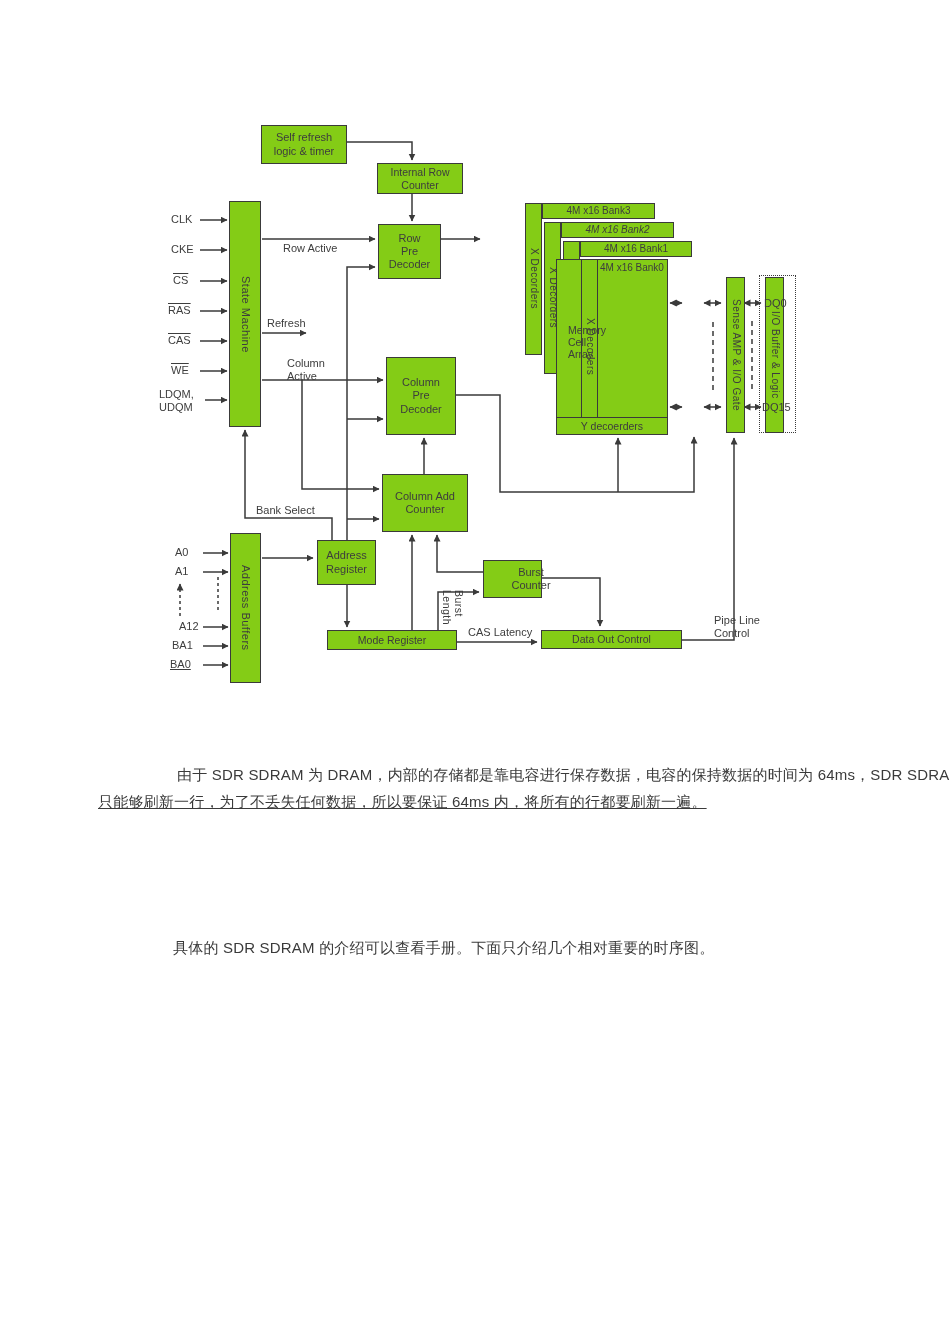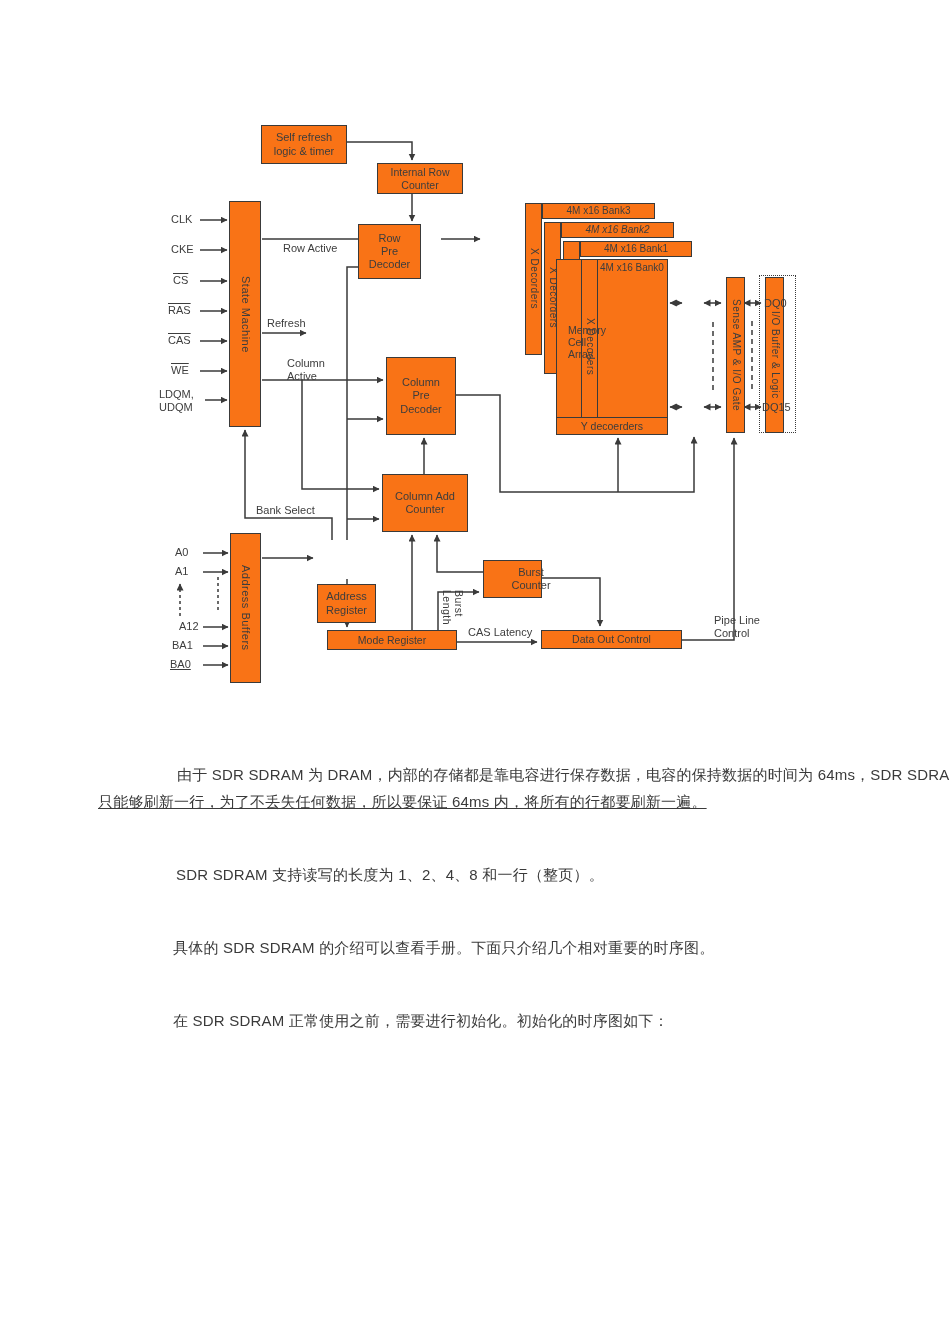--- a/index.html
+++ b/index.html
@@ -1,20 +1,20 @@
 <!DOCTYPE html>
 <html><head>
 <meta charset="utf-8">
 <style>
   html,body{margin:0;padding:0;background:#fff;}
   .page{position:relative;width:950px;height:1344px;background:#ffffff;overflow:hidden;
         font-family:"Liberation Sans","DejaVu Sans",sans-serif;color:#3d3d3d;}
   .diagram{position:absolute;left:0;top:0;width:950px;height:720px;}
   .diagram svg{position:absolute;left:0;top:0;}
-  .box{position:absolute;border:1.5px solid #3a3a3a;background:#f97316;box-sizing:border-box;
+  .box{position:absolute;border:1.5px solid #3a3a3a;background:#84cc16;box-sizing:border-box;
        display:flex;align-items:center;justify-content:center;text-align:center;
        font-size:11px;line-height:1.2;color:#3d3d3d;white-space:pre-line;}
   .dotted{border:1.5px dotted #3a3a3a;background:transparent;}
   .lbl{position:absolute;font-size:11px;line-height:1.15;color:#3d3d3d;white-space:pre-line;}
   .ctr{text-align:left;}
   .ov{text-decoration:overline;text-align:center;}
   .vt{writing-mode:vertical-rl;white-space:pre-line;letter-spacing:.5px;}
   .f10{font-size:10px;margin-left:42px;}
   .f105{font-size:10.5px;}
   .para{position:absolute;font-size:15px;color:#3a3a3a;white-space:nowrap;letter-spacing:.2px;}
@@ -91,29 +91,29 @@
         <path d="M752,321 V389" stroke-dasharray="5,4"></path>
         <path d="M777,321 V389" stroke-width="3" stroke-dasharray="8,5"></path>
       </g>
     </svg>
 
     <div class="box" style="left:261px;top:125px;width:86px;height:39px;">Self refresh
 logic &amp; timer</div>
     <div class="box f105" style="left:377px;top:163px;width:86px;height:31px;">Internal Row
 Counter</div>
     <div class="box" style="left:229px;top:201px;width:32px;height:226px;"><span class="vt">State Machine</span></div>
-    <div class="box" style="left:358px;top:224px;width:63px;height:55px;">Row
+    <div class="box" style="left:378px;top:224px;width:63px;height:55px;">Row
 Pre
 Decoder</div>
     <div class="box" style="left:386px;top:357px;width:70px;height:78px;">Column
 Pre
 Decoder</div>
     <div class="box" style="left:382px;top:474px;width:86px;height:58px;">Column Add
 Counter</div>
-    <div class="box" style="left:317px;top:540px;width:59px;height:39px;margin-top:44px;">Address
+    <div class="box" style="left:317px;top:540px;width:59px;height:45px;">Address
 Register</div>
     <div class="box" style="left:230px;top:533px;width:31px;height:150px;"><span class="vt">Address Buffers</span></div>
     <div class="box f105" style="left:327px;top:630px;width:130px;height:20px;">Mode Register</div>
     <div class="box" style="left:483px;top:560px;width:59px;height:38px;padding-left:37px;">Burst
 Counter</div>
     <div class="box f105" style="left:541px;top:630px;width:141px;height:19px;">Data Out Control</div>
 
     <div class="box f10" style="left:500px;top:203px;width:113px;height:16px;">4M x16 Bank3</div>
     <div class="box f10" style="left:483px;top:203px;width:17px;height:152px;"><span class="vt">X Decorders</span></div>
     <div class="box f10" style="left:519px;top:222px;width:113px;height:16px;font-style:italic;">4M x16 Bank2</div>
@@ -155,17 +155,15 @@
     <div class="lbl" style="left:256px;top:504px;">Bank Select</div>
     <div class="lbl vt f105" style="left:441px;top:590px;">Burst
 Length</div>
     <div class="lbl" style="left:468px;top:626px;">CAS Latency</div>
     <div class="lbl ctr" style="left:678px;top:614px;width:50px;margin-left:36px;">Pipe Line
 Control</div>
   </div>
 
   <div class="para" style="left:177px;top:766px;">由于 SDR SDRAM 为 DRAM，内部的存储都是靠电容进行保存数据，电容的保持数据的时间为 64ms，SDR SDRAM 每次</div>
   <div class="para" style="left:98px;top:793px;text-decoration:underline;">只能够刷新一行，为了不丢失任何数据，所以要保证 64ms 内，将所有的行都要刷新一遍。</div>
-  <div class="para" style="left:176px;top:866px;">SDR SDRAM 支持读写的长度为 1、2、4、8 和一行（整页）。</div>
   <div class="para" style="left:173px;top:939px;">具体的 SDR SDRAM 的介绍可以查看手册。下面只介绍几个相对重要的时序图。</div>
-  <div class="para" style="left:173px;top:1012px;">在 SDR SDRAM 正常使用之前，需要进行初始化。初始化的时序图如下：</div>
 
 </div>
 
 </body></html>

